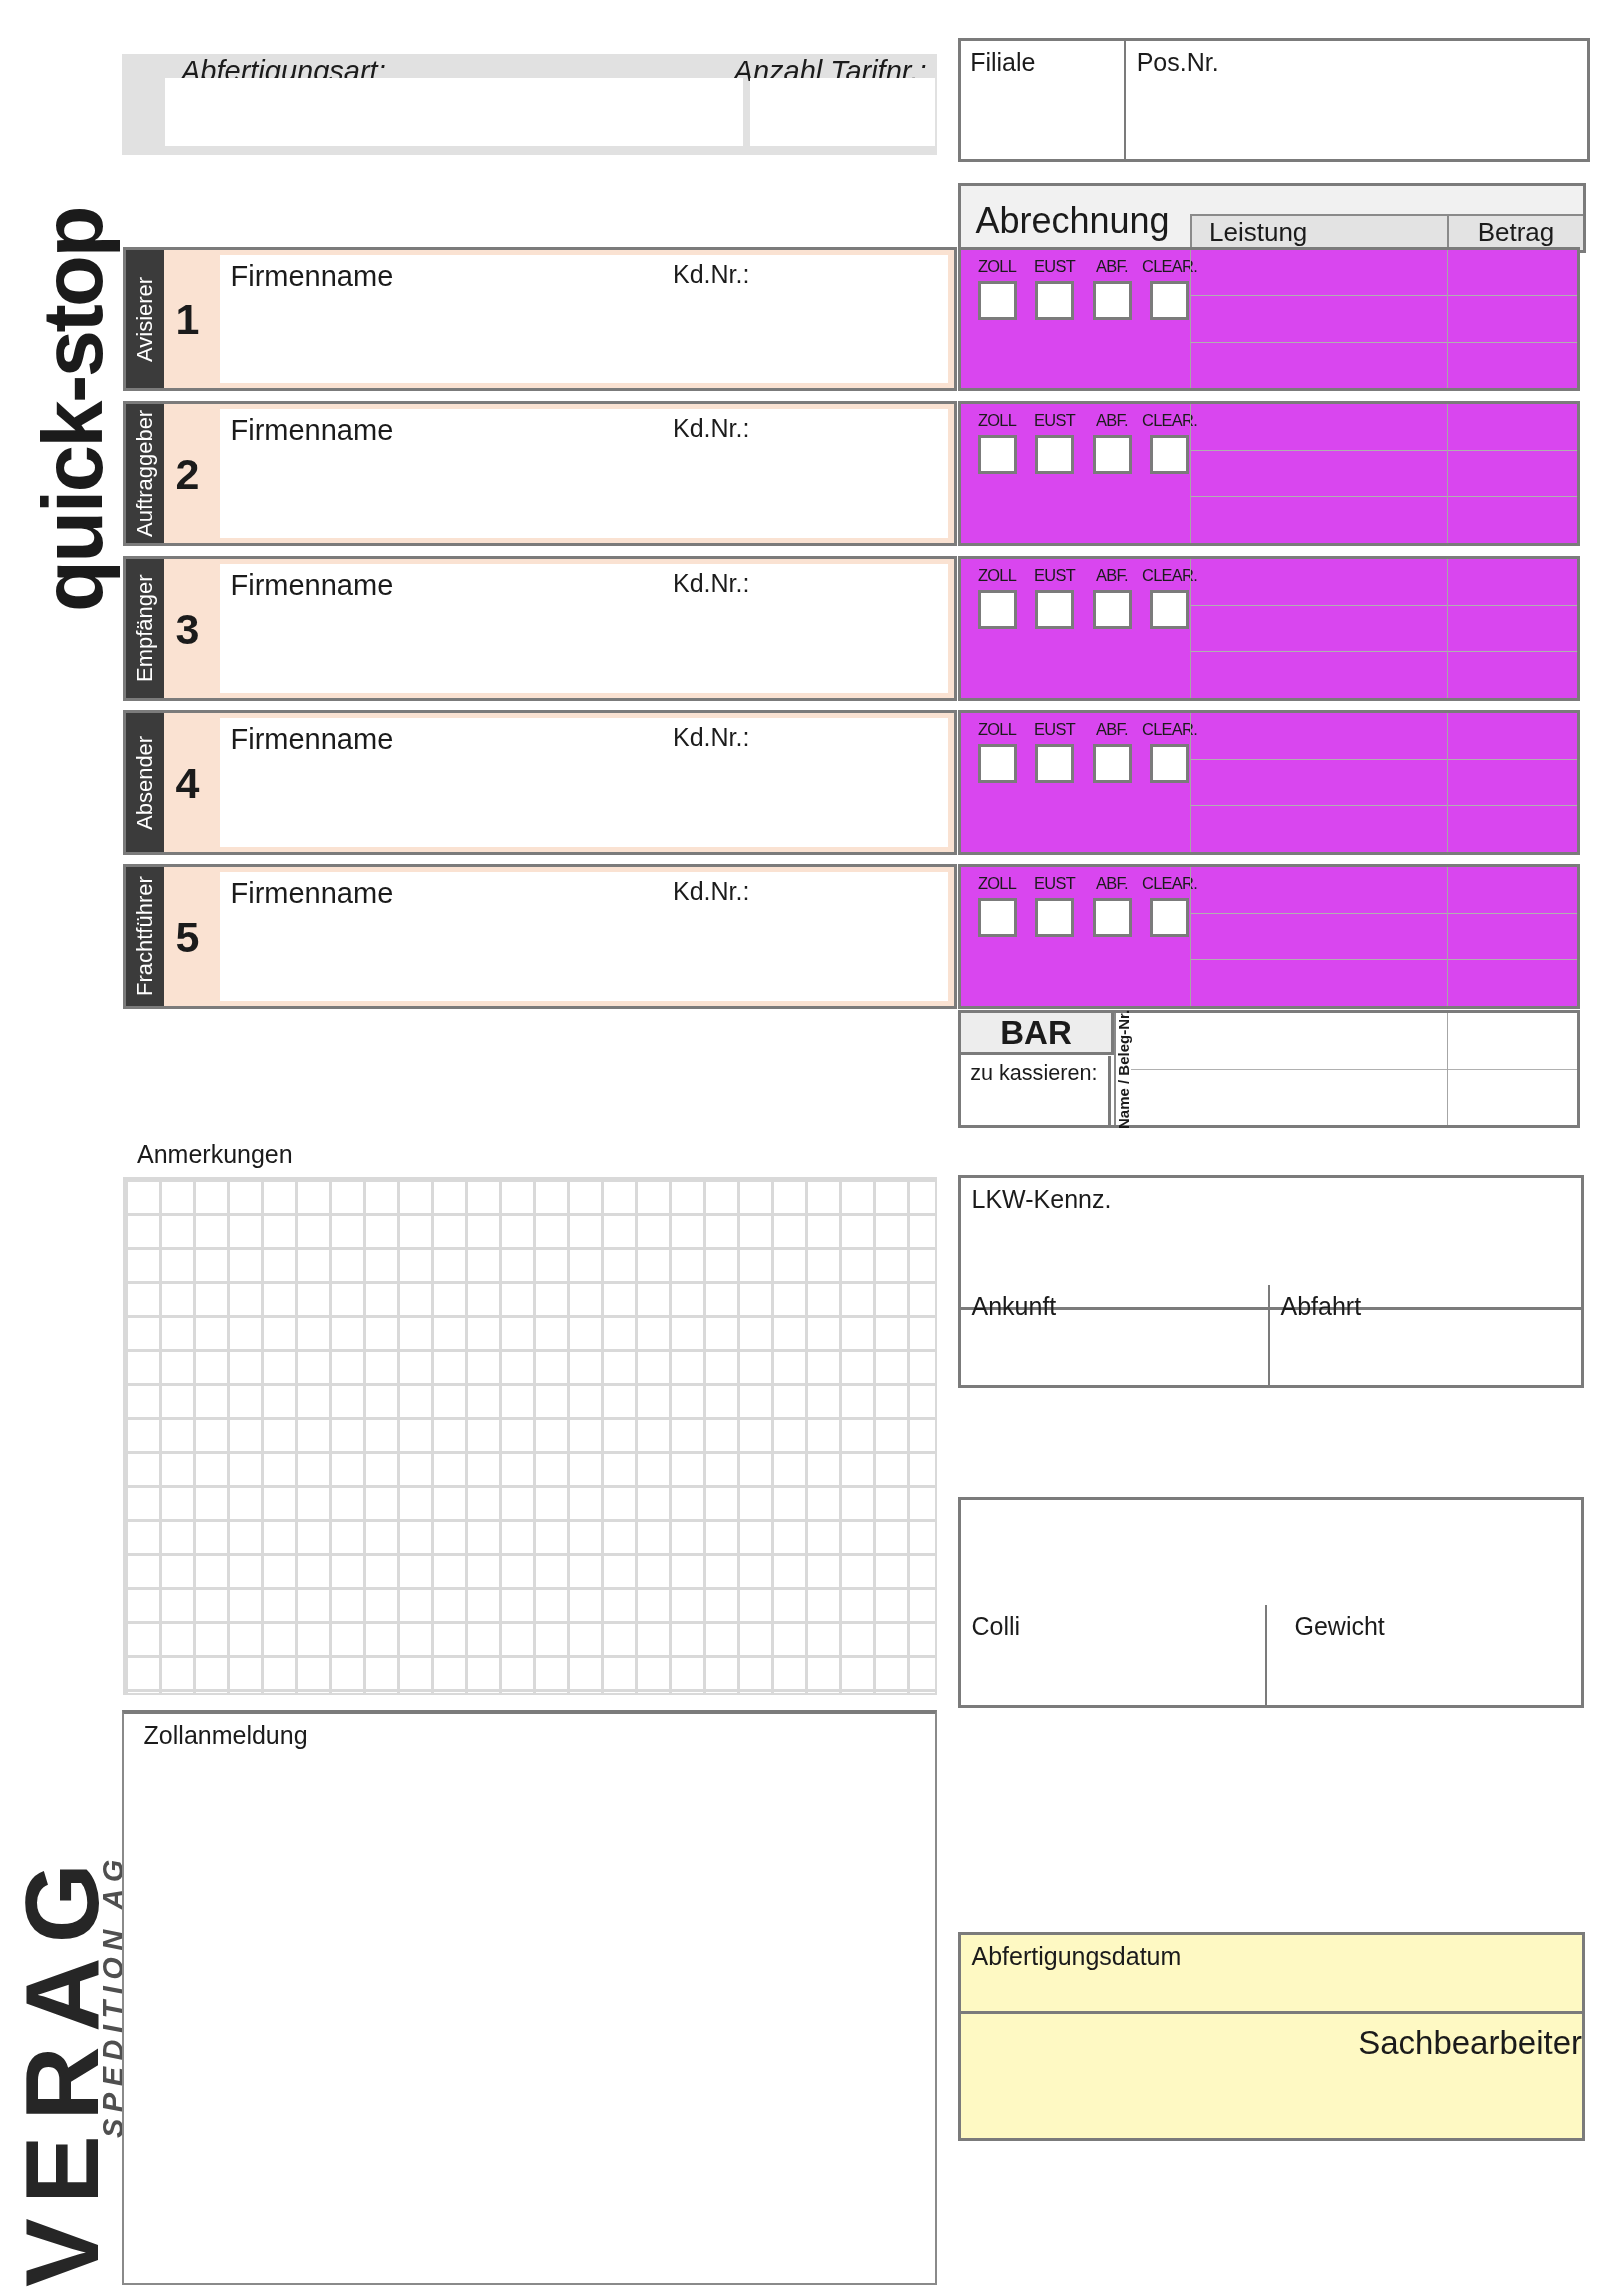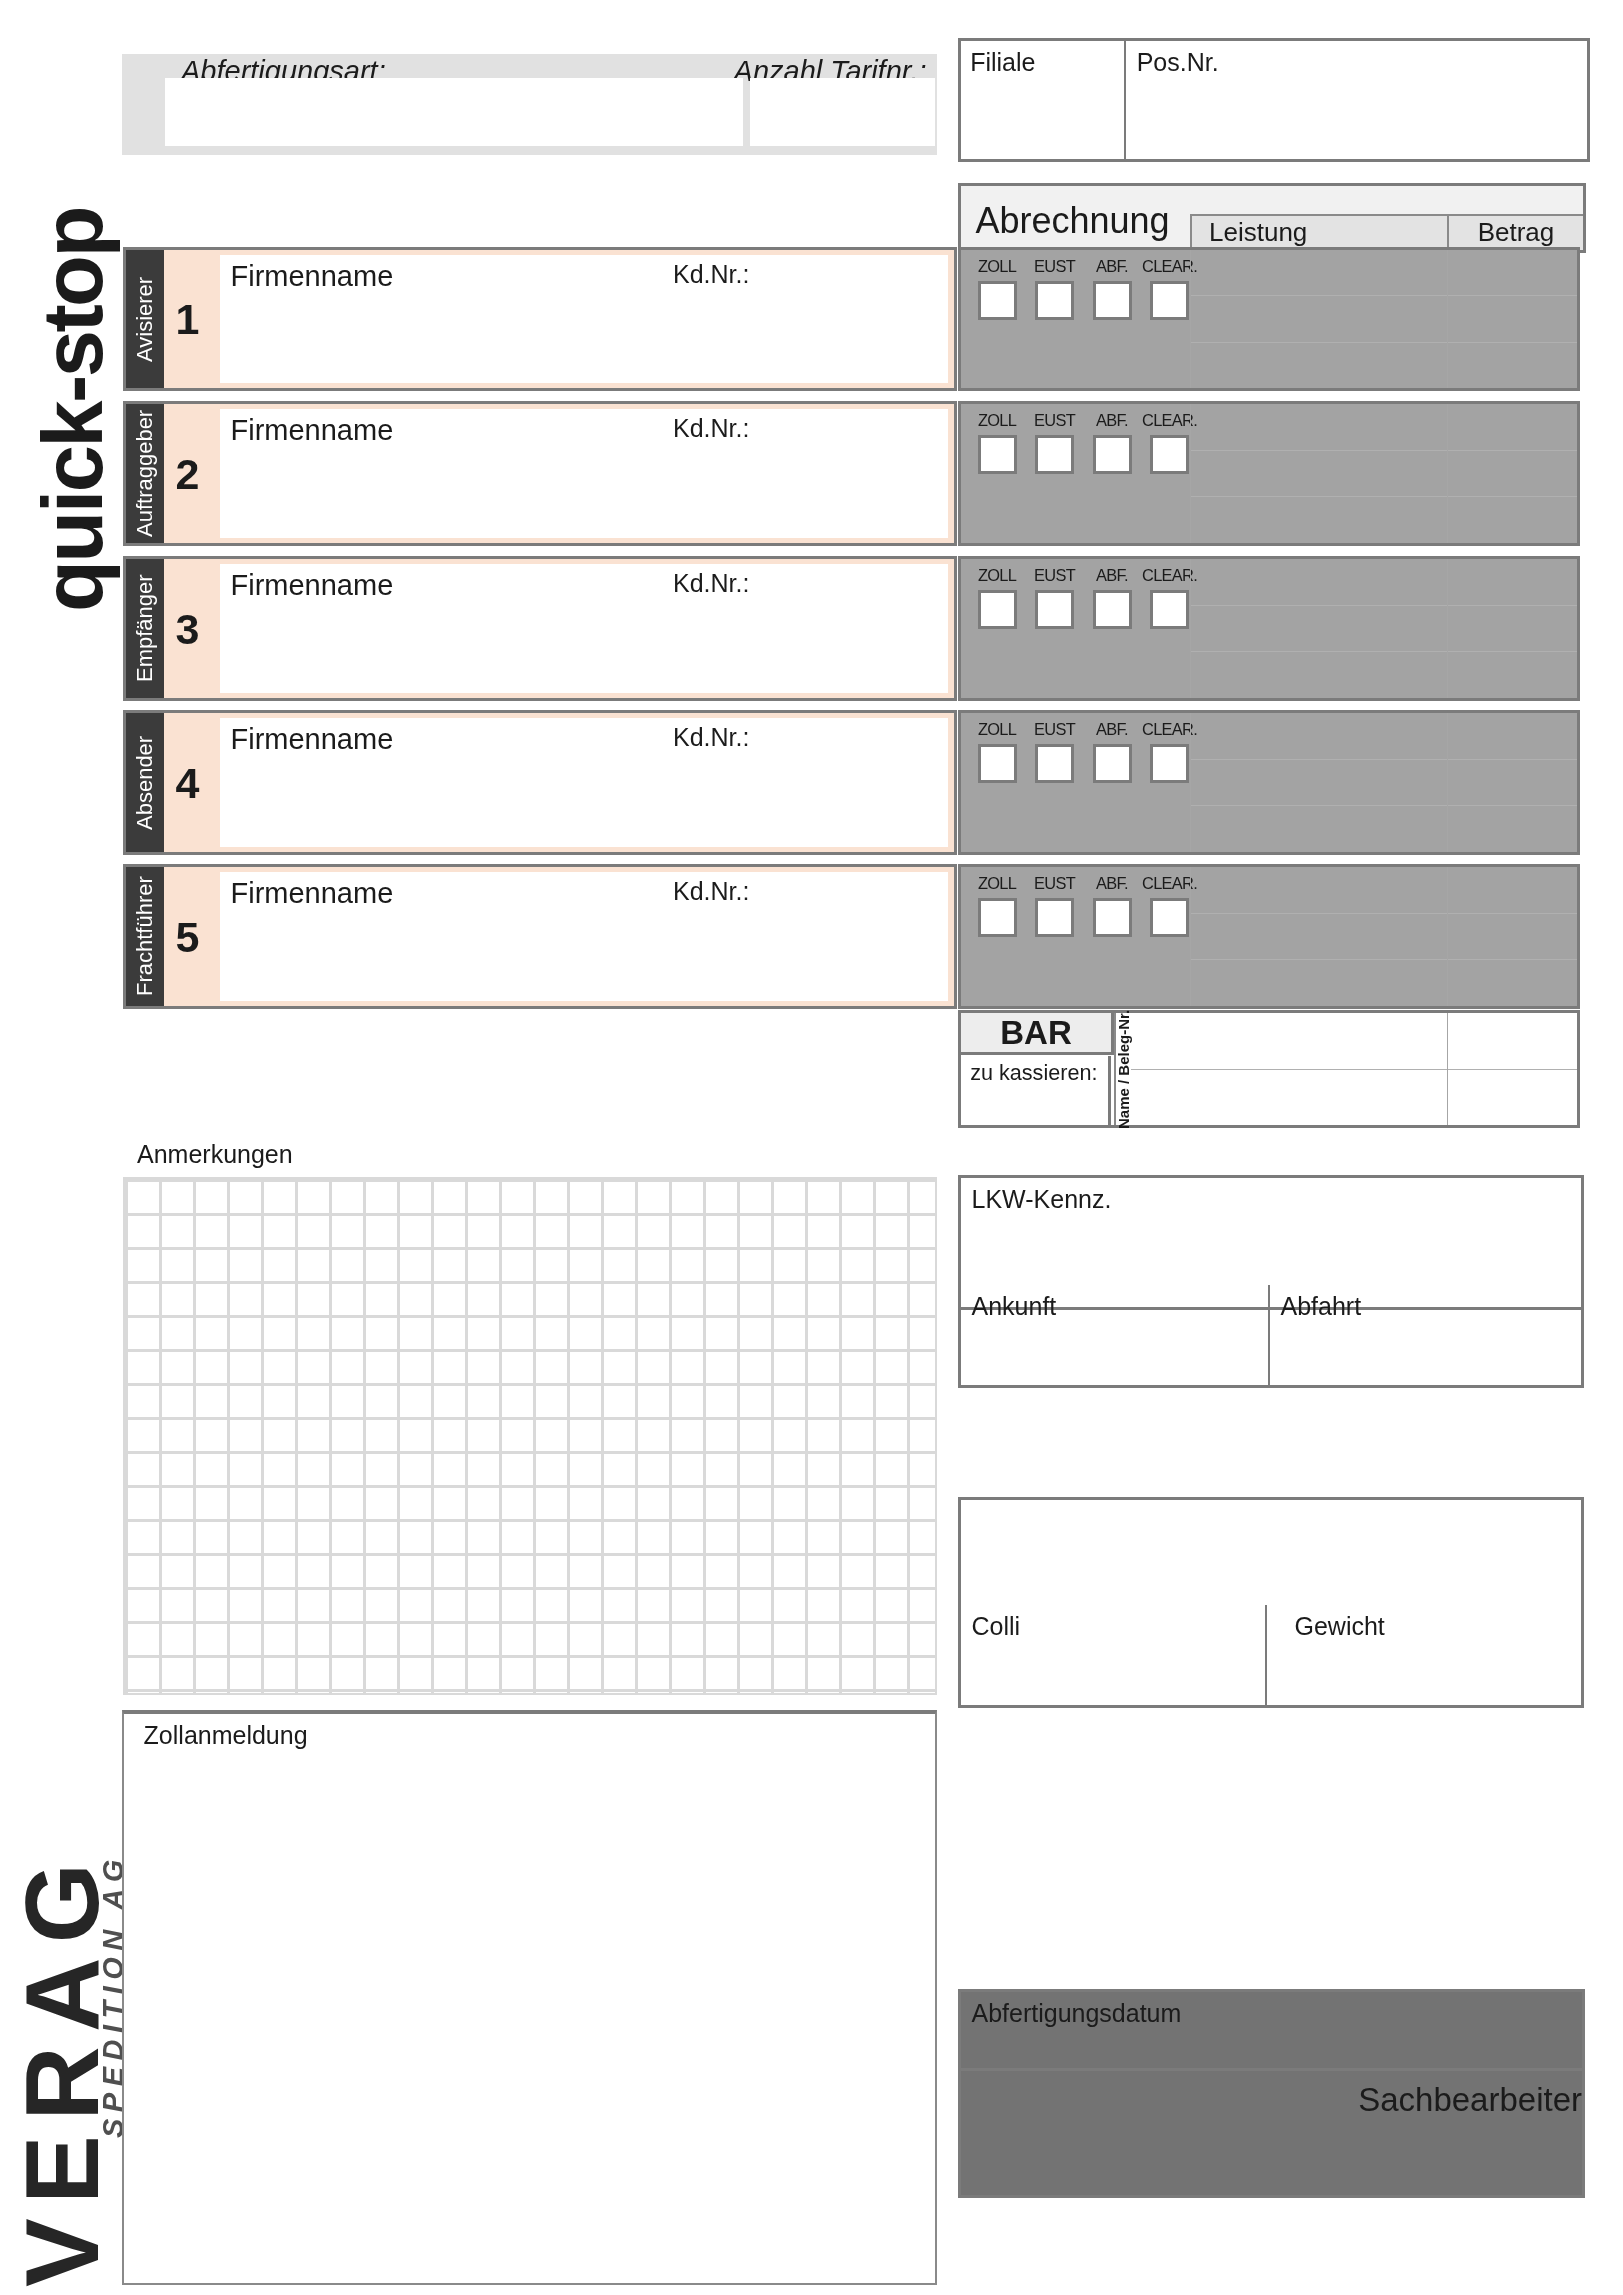--- a/index.html
+++ b/index.html
@@ -43,21 +43,21 @@
   .sec-left{left:123px;width:834px;background:#fae2d2;border:3.9px solid #7b7b7b;box-sizing:border-box;}
   .role-strip{position:absolute;left:0;top:0;bottom:0;width:38px;background:#3b3b3b;color:#fff;
               font-size:22px;}
   .sec-num{position:absolute;left:41px;top:50%;transform:translateY(-50%);width:41px;
            text-align:center;font-size:43px;font-weight:700;}
   .firmbox{position:absolute;left:94px;top:5.2px;right:6.5px;bottom:5.2px;background:#fff;}
   .firmbox .fn{position:absolute;left:10.5px;top:5.2px;font-size:29px;}
   .firmbox .kd{position:absolute;left:453px;top:5.2px;font-size:25px;}
 
   
-  .sec-right{left:958px;width:622px;background:#a3a3a3;border:3.3px solid #7b7b7b;box-sizing:border-box;}
+  .sec-right{left:958px;width:622px;background:#d946ef;border:3.3px solid #7b7b7b;box-sizing:border-box;}
   .chk-area{position:absolute;left:0;top:0;bottom:0;width:229px;display:flex;padding:6.5px 0 0 10.5px;gap:6.5px;}
   .chk-col{width:51px;display:flex;flex-direction:column;align-items:center;}
   .chk-lab{font-size:16.4px;letter-spacing:-0.7px;}
   .chk-box{width:33px;height:33px;border:3.3px solid #7b7b7b;margin-top:5.2px;background:#fff;}
   .leist-col{position:absolute;left:229px;width:257px;top:0;bottom:0;border-left:1.3px solid #a6a6a6;
              display:flex;flex-direction:column;}
   .betr-col{position:absolute;left:486px;right:0;top:0;bottom:0;border-left:1.3px solid #a6a6a6;
             display:flex;flex-direction:column;}
   .cell-row{flex:1;border-bottom:1.3px solid #b0b0b0;}
   .cell-row:last-child{border-bottom:none;}
@@ -94,21 +94,21 @@
   .ware-top{position:absolute;left:0;right:0;top:0;height:102px;border-bottom:3.3px solid #7b7b7b;
             font-size:25px;padding:6.5px 0 0 10.5px;box-sizing:border-box;}
   .ware-bottom{position:absolute;left:0;right:0;top:105px;bottom:0;display:flex;gap:17px;}
   .ware-bl{width:306px;border-right:2.6px solid #7b7b7b;font-size:25px;padding:6.5px 0 0 10.5px;box-sizing:border-box;}
   .ware-br{flex:1;font-size:25px;padding:6.5px 0 0 10.5px;box-sizing:border-box;}
 
   .zoll-box{left:122px;top:1710px;width:815px;height:575px;background:#fff;
             border:2px solid #8a8a8a;border-top:4.6px solid #7b7b7b;box-sizing:border-box;}
   .zoll-box .zl{position:absolute;left:19.6px;top:6.5px;font-size:25px;}
 
-  .abf-block{left:958px;top:1989px;width:627px;height:209px;border:3.3px solid #7b7b7b;box-sizing:border-box;background:#737373;}
+  .abf-block{left:958px;top:1932px;width:627px;height:209px;border:3.3px solid #7b7b7b;box-sizing:border-box;background:#fef9c3;}
   .abf-top{position:absolute;left:0;right:0;top:0;height:79px;border-bottom:3.3px solid #7b7b7b;
            font-size:25px;padding:6.5px 0 0 10.5px;box-sizing:border-box;}
   .abf-bottom{position:absolute;left:0;right:0;top:82px;bottom:0;font-size:33px;padding:6.5px 0 0 10.5px;box-sizing:border-box;text-align:right;}
 </style>
 </head>
 <body>
 
 <div class="page">
 
   <div class="abs vtext qs-logo">quick-stop</div>

